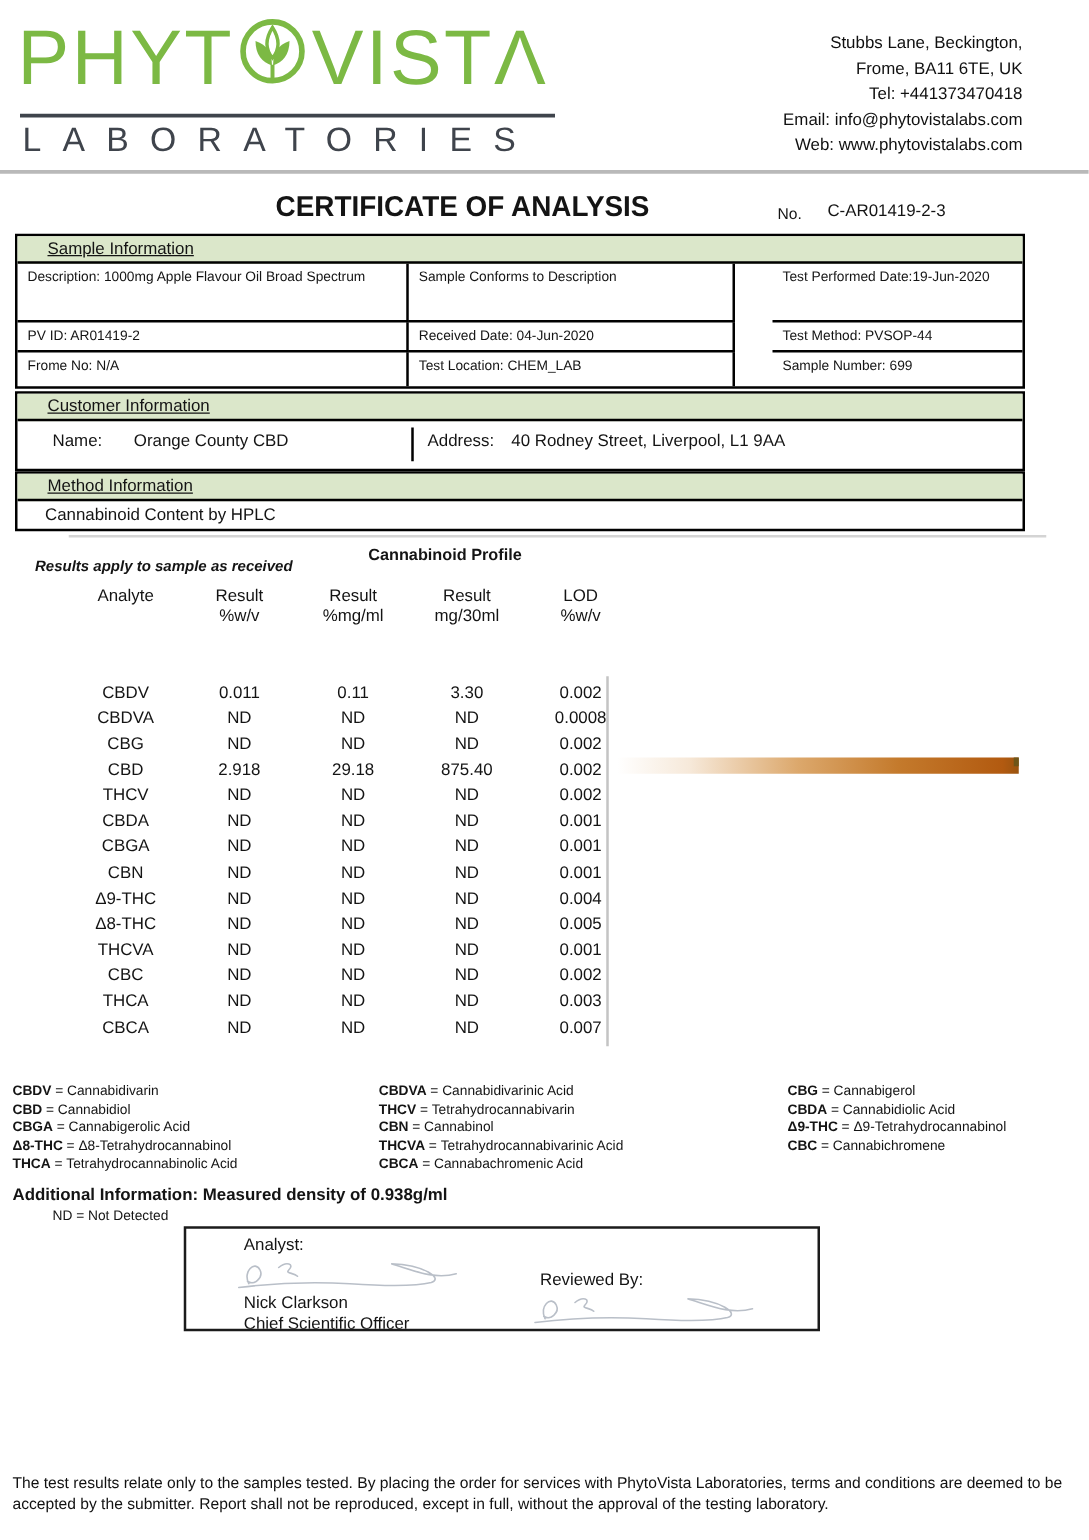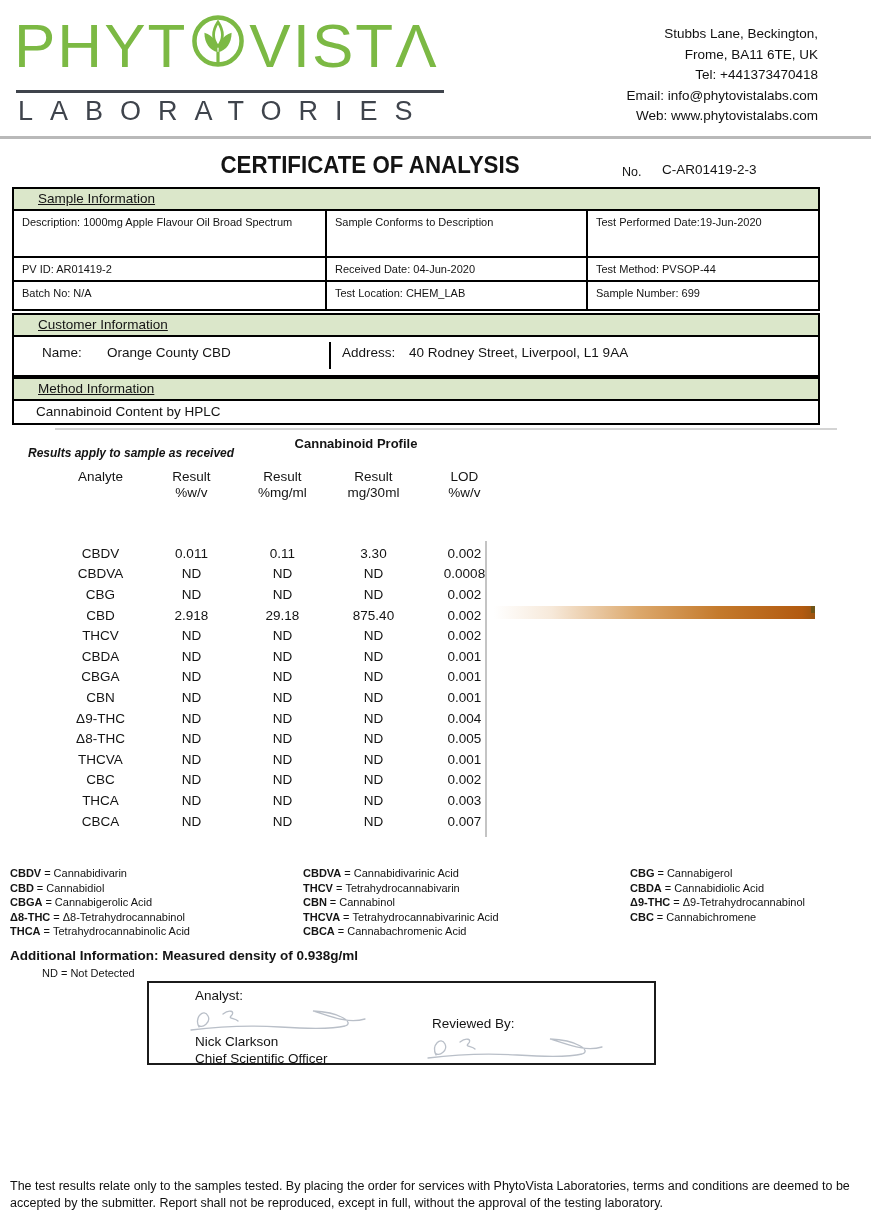--- a/index.html
+++ b/index.html
@@ -38,21 +38,21 @@
   .doc-no .no-value { font-size:13.5px; margin-left:16px; position:relative; top:-2px; }
 
   
   .info-table { position:absolute; left:12px; width:804px; border:2px solid #000; background:#fff; }
   .band { background:#dbe7ca; border-bottom:2px solid #000; padding:2px 0 3px 24px;
           font-weight:400; font-size:13.5px; }
   .band span { text-decoration:underline; }
   .sample-grid { display:grid; grid-template-columns:313px 261px auto; grid-template-rows:47px 24px 27px; }
   .sample-grid .cell { border-right:2px solid #000; border-bottom:2px solid #000;
                        padding:4px 8px 0 8px; font-size:11px; line-height:1.42; overflow:hidden; }
-  .sample-grid .cell.last-col { border-right:none; }
+  .sample-grid .cell.last-col { border-right:none;margin-left:30px; }
   .sample-grid .cell.last-row { border-bottom:none; }
   .cust-row { position:relative; height:38px; font-size:13.5px; }
   .cust-row .lbl-name { position:absolute; left:28px; top:8px; }
   .cust-row .val-name { position:absolute; left:93px; top:8px; }
   .cust-vline { position:absolute; left:315px; top:5px; width:2px; height:27px; background:#000; }
   .cust-row .lbl-addr { position:absolute; left:328px; top:8px; }
   .cust-row .val-addr { position:absolute; left:395px; top:8px; }
   .method-row { padding:3px 0 4px 22px; font-size:13.5px; }
 
   .mid-rule { position:absolute; top:428px; left:55px; width:782px; height:2px; background:#d4d4d4; }
@@ -139,21 +139,21 @@
   <div class="band">
     <span>Sample Information</span>
   </div>
   <div class="sample-grid">
     <div class="cell">Description: 1000mg Apple Flavour Oil Broad Spectrum</div>
     <div class="cell">Sample Conforms to Description</div>
     <div class="cell last-col">Test Performed Date:19-Jun-2020</div>
     <div class="cell">PV ID: AR01419-2</div>
     <div class="cell">Received Date: 04-Jun-2020</div>
     <div class="cell last-col">Test Method: PVSOP-44</div>
-    <div class="cell last-row">Batch No: N/A</div>
+    <div class="cell last-row">Frome No: N/A</div>
     <div class="cell last-row">Test Location: CHEM_LAB</div>
     <div class="cell last-col last-row">Sample Number:  699</div>
   </div>
 </div>
 
 <div class="info-table" style="top:313px;">
   <div class="band">
     <span>Customer Information</span>
   </div>
   <div class="cust-row">

